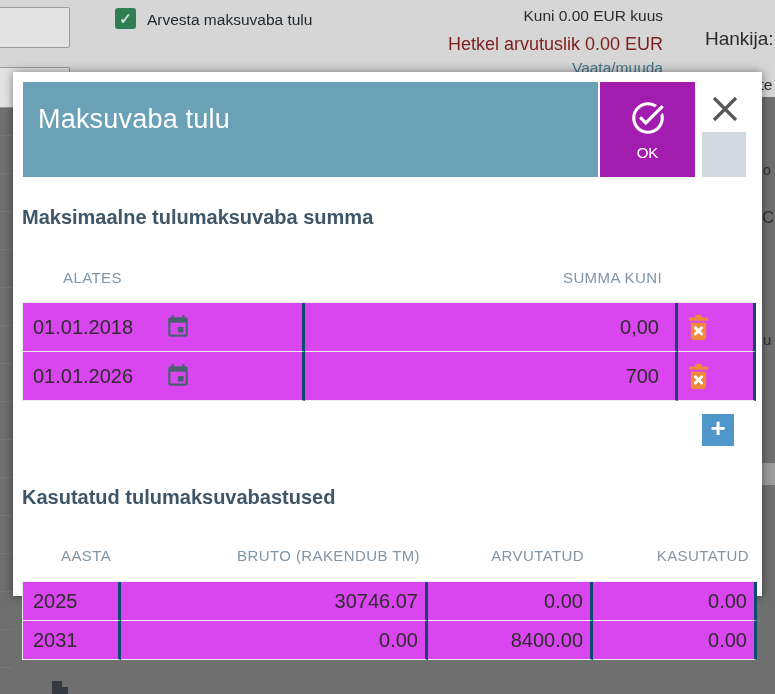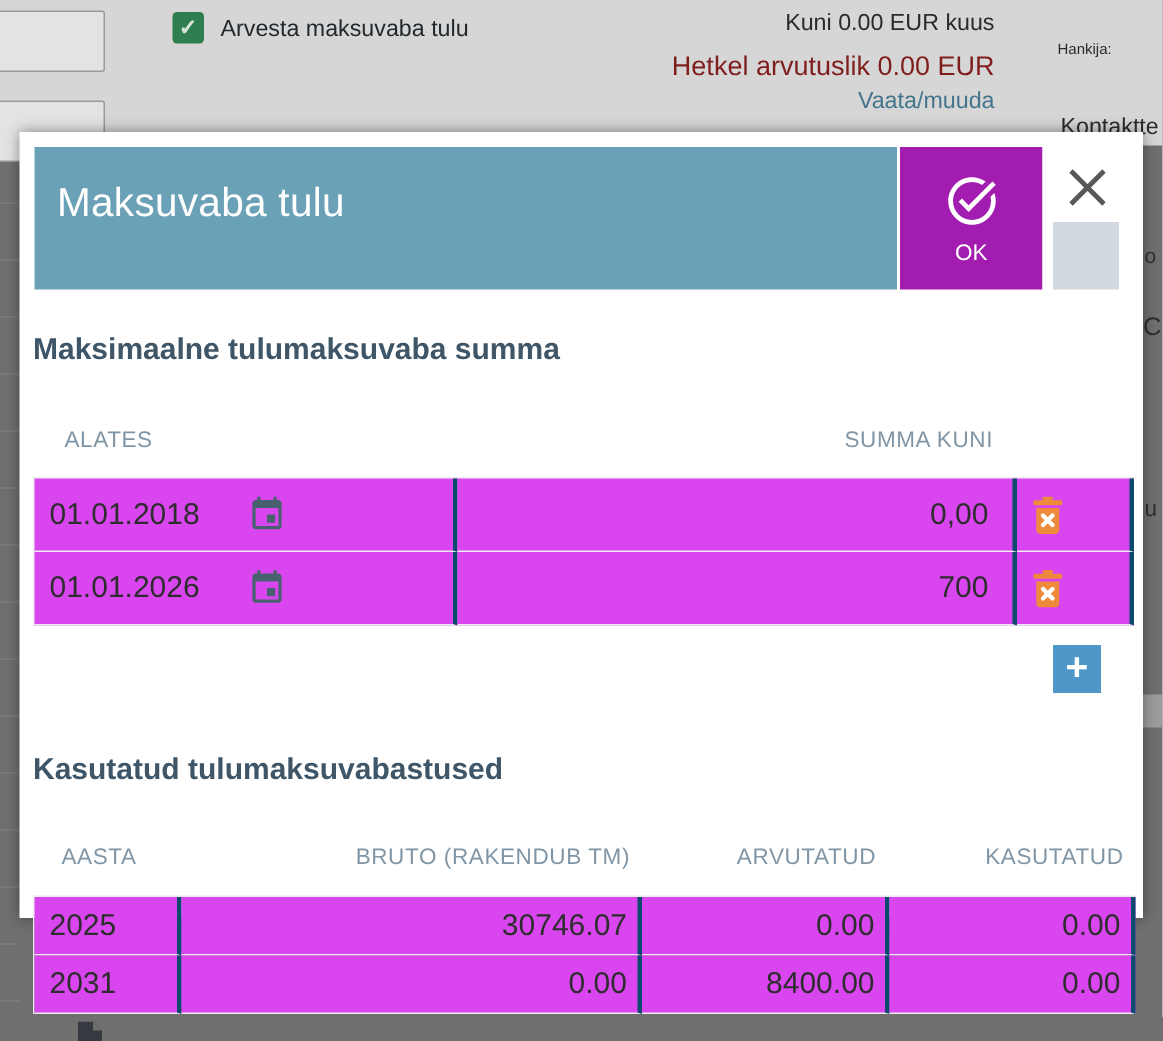--- a/index.html
+++ b/index.html
@@ -10,52 +10,52 @@
   .top-band { position:absolute; left:0; top:0; width:775px; height:97px; background:#d6d6d6; }
   .bg-input { position:absolute; background:#e3e3e3; border:1px solid #9a9a9a; border-radius:2px; }
   .bg-input.one { left:-10px; top:7px; width:80px; height:41px; }
   .bg-input.two { left:-10px; top:67px; width:80px; height:41px; }
   .bg-checkbox { position:absolute; left:115px; top:8px; width:21px; height:21px; background:#2f7e52;
     border-radius:3px; color:#d8e4dc; font-size:15px; font-weight:bold; text-align:center; line-height:21px; }
   .bg-check-label { position:absolute; left:147px; top:11px; font-size:15.5px; color:#22292e; }
   .bg-kuni { position:absolute; right:112px; top:7px; font-size:15.5px; color:#2b2b2b;margin-left:43px; }
   .bg-hetkel { position:absolute; right:112px; top:34px; font-size:18px; color:#7f1d1d; }
   .bg-link { position:absolute; right:112px; top:59px; font-size:15.5px; color:#44758c; }
-  .bg-hankija { position:absolute; left:705px; top:28px; font-size:10px; color:#2b2b2b; white-space:nowrap; }
+  .bg-hankija { position:absolute; left:705px; top:28px; font-size:19px; color:#2b2b2b; white-space:nowrap; }
   .bg-kontakt { position:absolute; left:707px; top:76px; font-size:15.5px; color:#2b2b2b; white-space:nowrap; }
   .left-strip { position:absolute; left:0; top:97px; width:13px; height:597px;
     background:repeating-linear-gradient(to bottom, rgba(255,255,255,0.07) 0 1px, transparent 1px 38px); }
   .frag { position:absolute; color:#2e2e2e; }
   .frag.o { left:763px; top:162px; font-size:14px; }
   .frag.c { left:762px; top:208px; font-size:17px; }
   .frag.u { left:763px; top:331px; font-size:15px; }
   .frag-box { position:absolute; left:762px; top:463px; width:13px; height:22px; background:#9c9c9c; }
   .bg-file-icon { position:absolute; left:50px; top:681px; width:19px; height:20px; }
 
   
-  .modal { position:absolute; left:13px; top:88px; width:749px; height:524px; background:#ffffff;
+  .modal { position:absolute; left:13px; top:72px; width:749px; height:524px; background:#ffffff;
     box-shadow:0 0 9px rgba(0,0,0,0.45); }
 
   .m-header { position:absolute; left:10px; top:10px; right:8px; height:95px; display:flex; }
   .m-titlebar { flex:1; background:#6ba1b7; margin-right:2px; padding:22px 0 0 15px; }
   .m-title { color:#ffffff; font-size:27px; letter-spacing:0.2px; }
   .ok-btn { width:95px; background:#a21caf; display:flex; flex-direction:column; align-items:center;
     justify-content:center; cursor:pointer; }
   .ok-btn svg { width:38px; height:38px; }
   .ok-label { color:#ffffff; font-size:15px; margin-top:7px; }
   .close-col { width:59px; position:relative; background:#ffffff; }
   .close-x { position:absolute; left:50%; top:12px; transform:translateX(-50%); width:30px; height:30px; cursor:pointer; }
   .gray-box { position:absolute; left:7px; top:50px; width:44px; height:45px; background:#d3d9e0; }
 
   .sec-heading { position:absolute; left:9px; font-size:20px; font-weight:bold; color:#3e5667; }
   .h1 { top:134px; }
   .h2 { top:414px; }
 
   .colhead { position:absolute; left:9px; width:735px; font-size:15px; color:#8096a6; letter-spacing:0.4px; }
-  .colhead span { position:absolute; top:0; white-space:nowrap; }
+  .colhead span { position:absolute; top:0; white-space:nowrap;margin-left:20px; }
   .ch1 { top:197px; }
   .ch2 { top:475px; }
 
   .tbl { position:absolute; left:9px; width:735px; display:grid; border:1px solid #ececec;
     border-right:none; border-bottom:none; }
   .tbl > div { border-right:3px solid #0c4a6e; border-bottom:1px solid #ececec;
     display:flex; align-items:center; font-size:20px; color:#2d2d2d; position:relative; background:#d946ef; }
   .t1 { top:230px; grid-template-columns:282px 373px 78px; grid-auto-rows:49px; }
   .t2 { top:509px; grid-template-columns:98px 307px 165px 164px; grid-auto-rows:39px; color:#000; }
   .cell-left { padding-left:10px; }

